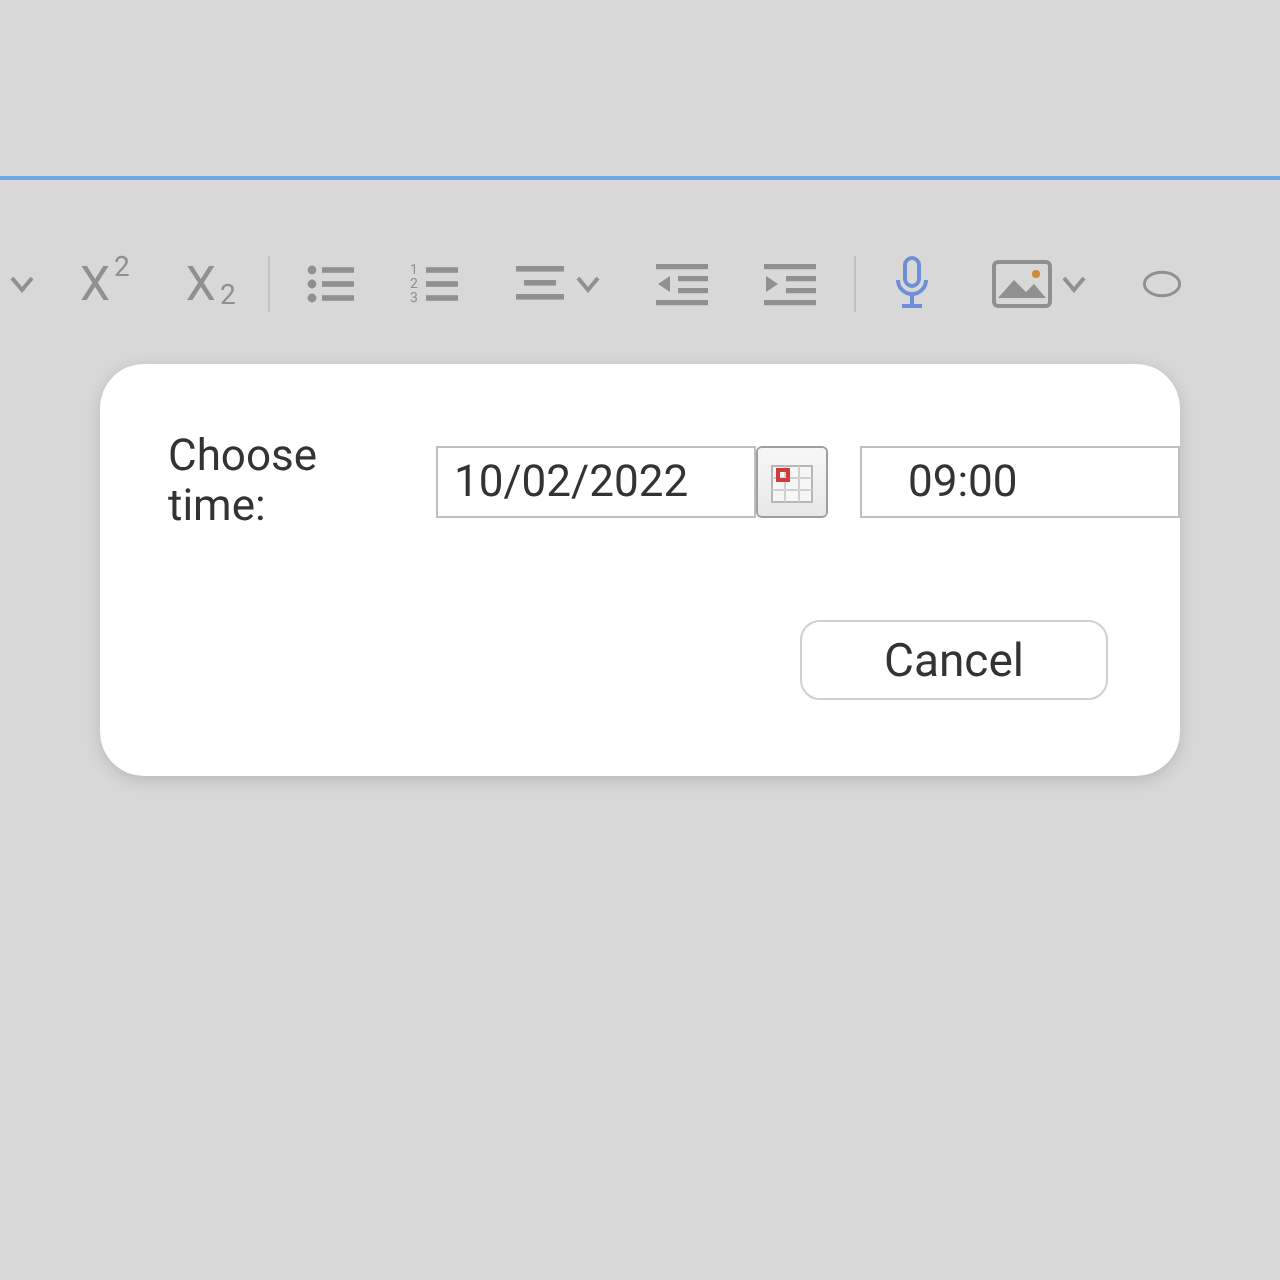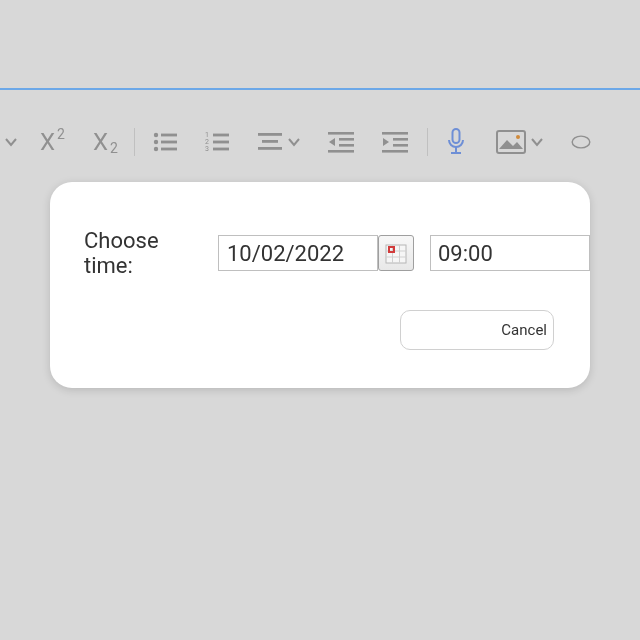--- a/index.html
+++ b/index.html
@@ -7,23 +7,23 @@
 .toolbar{position:absolute;left:0;right:0;top:118px;height:48px;display:flex;align-items:center;color:#909090;}
 .tool-btn{display:flex;align-items:center;justify-content:center;height:36px;padding:0 6px;}
 .chev{margin-left:4px;}
 .sep{width:1px;height:28px;background:#c0c0c0;margin:0 12px;}
 .sup{position:relative;top:-8px;left:2px;font-size:14px;}
 .sub{position:relative;top:6px;left:2px;font-size:14px;}
 .dialog{position:absolute;left:50px;top:182px;width:540px;height:206px;background:#fff;border-radius:22px;box-shadow:0 2px 8px rgba(0,0,0,0.15);}
 .row{position:absolute;display:flex;align-items:center;}
 .label{font-size:22px;color:#333;}
 .date-input{width:160px;height:36px;border:1px solid #bfbfbf;background:#fff;font-size:22px;padding:2px 8px;font-family:inherit;color:#333;box-sizing:border-box;}
-.time-input{width:160px;height:36px;border:1px solid #bfbfbf;background:#fff;font-size:22px;padding:2px 7px;font-family:inherit;color:#333;box-sizing:border-box;margin-left:16px;}
+.time-input{width:160px;height:36px;border:1px solid #bfbfbf;background:#fff;font-size:22px;padding:2px 23px;font-family:inherit;color:#333;box-sizing:border-box;margin-left:16px;}
 .cal-btn{width:36px;height:36px;border:1px solid #9f9f9f;background:linear-gradient(#f7f7f7,#e8e8e8);border-radius:3px;display:flex;align-items:center;justify-content:center;margin-left:0;cursor:pointer;}
-.btn{height:40px;width:154px;border:1px solid #d0d0d0;background:#fff;border-radius:10px;font-size:15px;color:#333;cursor:pointer;font-family:inherit;text-align:right;}
+.btn{height:40px;width:154px;border:1px solid #d0d0d0;background:#fff;border-radius:10px;font-size:23px;color:#333;cursor:pointer;font-family:inherit;}
 .btn+.btn{margin-left:24px;}
 svg{display:block;}
 </style>
 </head>
 <body>
 
 <div class="blue-line"></div>
 
 <div class="toolbar">
 
@@ -137,21 +137,21 @@
   <div style="width:14px;"></div>
 
   <div class="tool-btn" style="overflow:hidden;width:22px;">
     <svg width="30" height="24" viewBox="0 0 30 24">
       <ellipse cx="15" cy="12" rx="12" ry="8" fill="none" stroke="#909090" stroke-width="2"></ellipse>
     </svg>
   </div>
 </div>
 
 <div class="dialog">
-  <div class="row" style="left:34px;top:46px;">
+  <div class="row" style="left:34px;top:34px;">
     <span class="label">Choose time:</span>
     <div style="width:14px;"></div>
     <input class="date-input" value="10/02/2022" style="">
     <button class="cal-btn">
       <svg width="22" height="22" viewBox="0 0 22 22">
         <rect x="1" y="3" width="20" height="18" fill="#f6f6f6" stroke="#b6b6b6"></rect>
         <line x1="1" y1="9" x2="21" y2="9" stroke="#d0d0d0"></line>
         <line x1="1" y1="15" x2="21" y2="15" stroke="#d0d0d0"></line>
         <line x1="7.5" y1="3" x2="7.5" y2="21" stroke="#d0d0d0"></line>
         <line x1="14.5" y1="3" x2="14.5" y2="21" stroke="#d0d0d0"></line>

